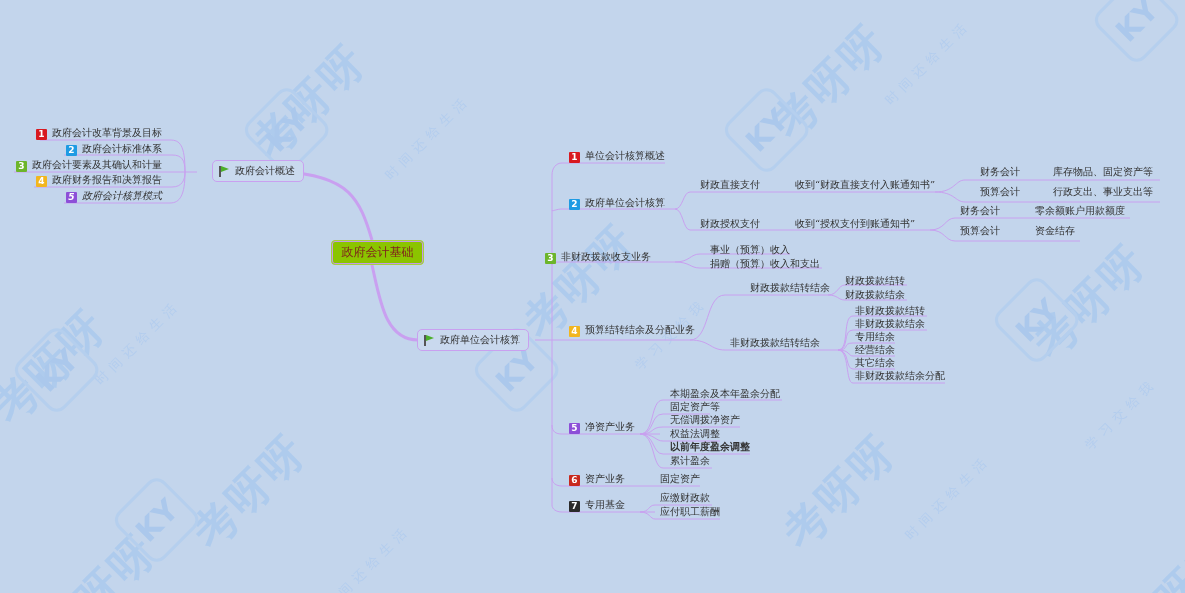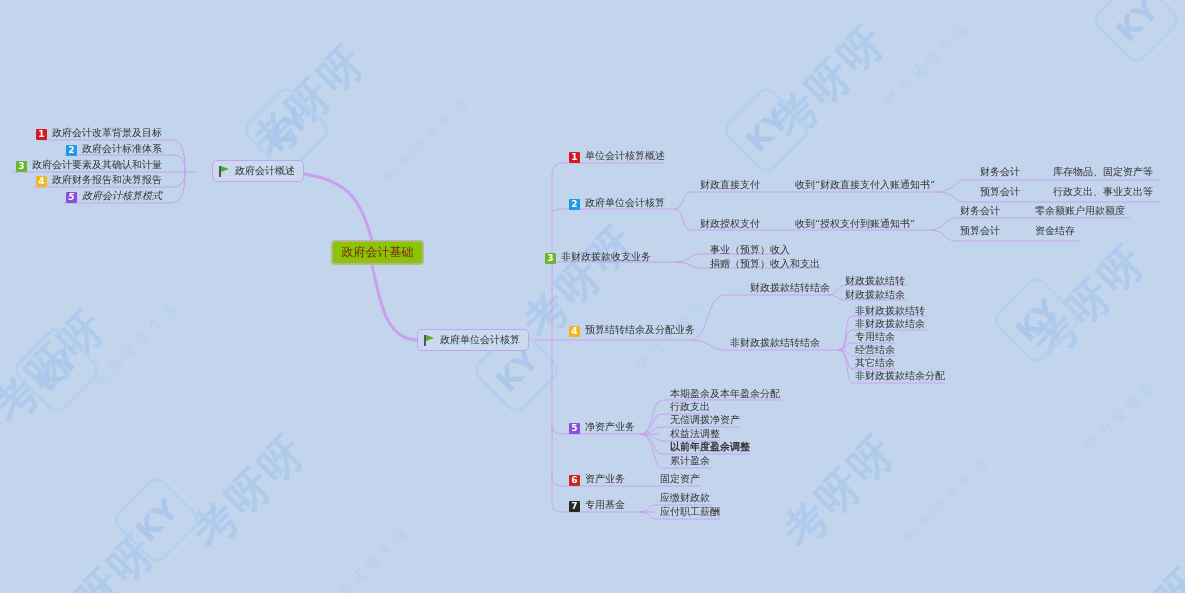--- a/index.html
+++ b/index.html
@@ -184,21 +184,21 @@
   <div class="node" style="left:845px;top:289px;">财政拨款结余</div>
   <div class="node" style="left:730px;top:337px;">非财政拨款结转结余</div>
   <div class="node" style="left:855px;top:305px;">非财政拨款结转</div>
   <div class="node" style="left:855px;top:318px;">非财政拨款结余</div>
   <div class="node" style="left:855px;top:331px;">专用结余</div>
   <div class="node" style="left:855px;top:344px;">经营结余</div>
   <div class="node" style="left:855px;top:357px;">其它结余</div>
   <div class="node" style="left:855px;top:370px;">非财政拨款结余分配</div>
 
   <div class="node" style="left:670px;top:388px;">本期盈余及本年盈余分配</div>
-  <div class="node" style="left:670px;top:401px;">行政支出</div>
+  <div class="node" style="left:670px;top:401px;">固定资产等</div>
   <div class="node" style="left:670px;top:414px;">无偿调拨净资产</div>
   <div class="node" style="left:670px;top:428px;">权益法调整</div>
   <div class="node" style="left:670px;top:441px;font-weight:bold;">以前年度盈余调整</div>
   <div class="node" style="left:670px;top:455px;">累计盈余</div>
 
   <div class="node" style="left:660px;top:473px;">固定资产</div>
   <div class="node" style="left:660px;top:492px;">应缴财政款</div>
   <div class="node" style="left:660px;top:506px;">应付职工薪酬</div>
 
 </div>

